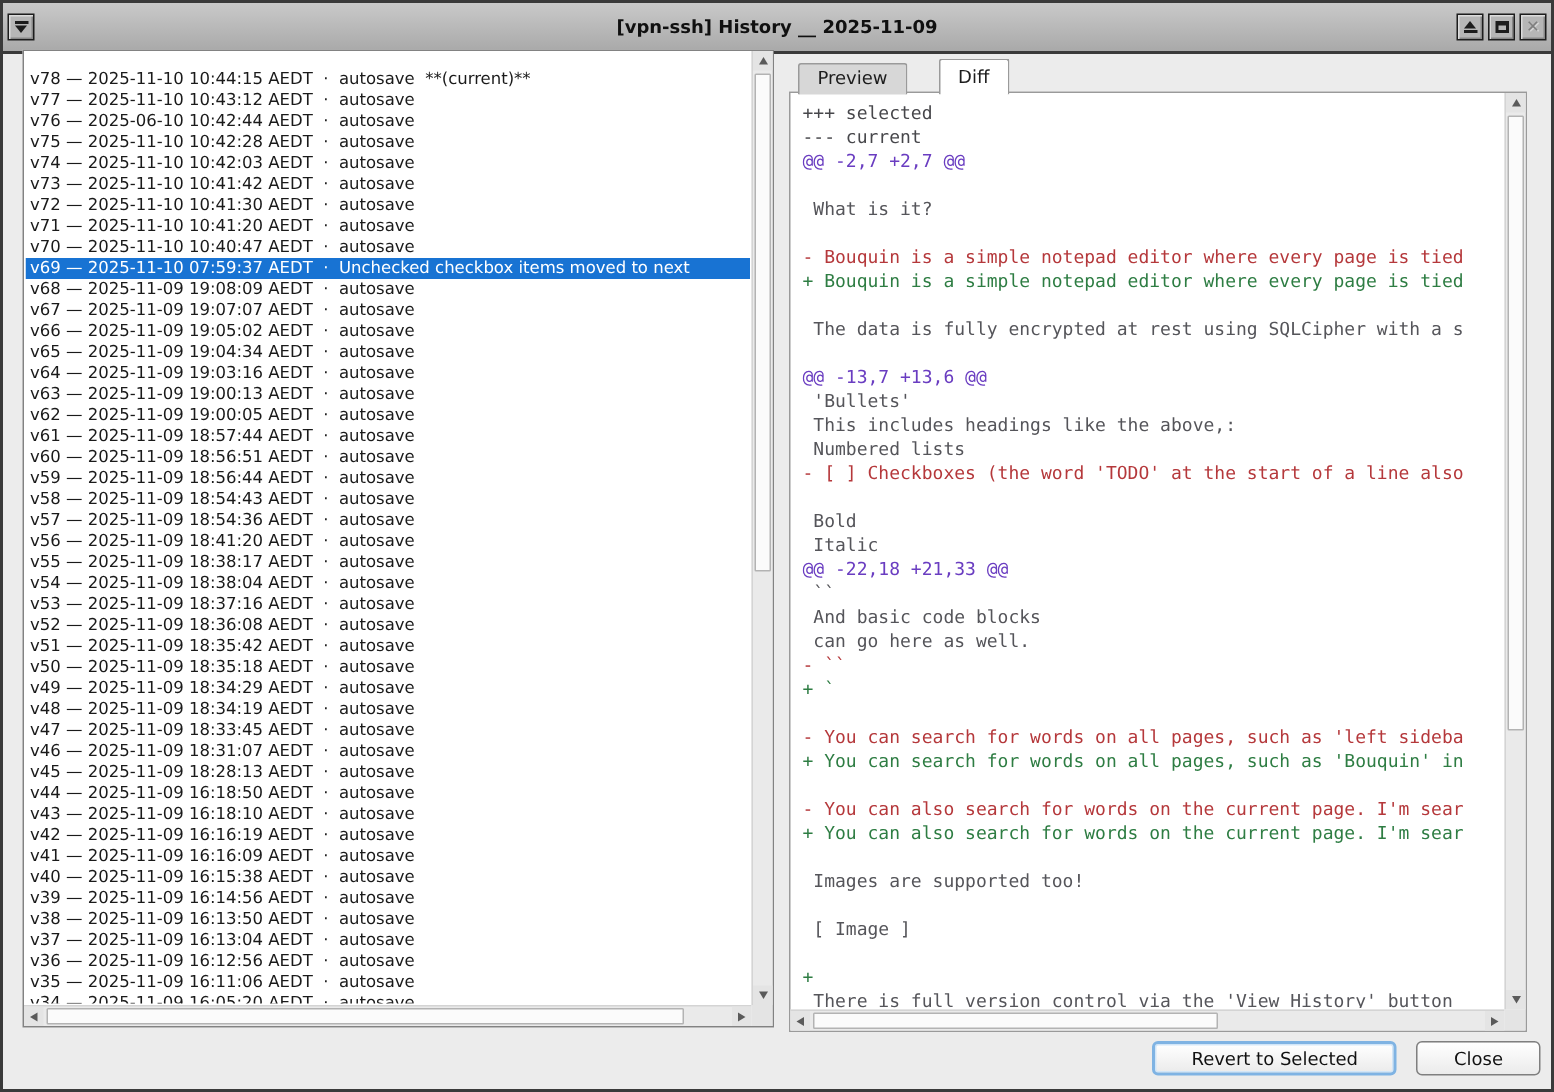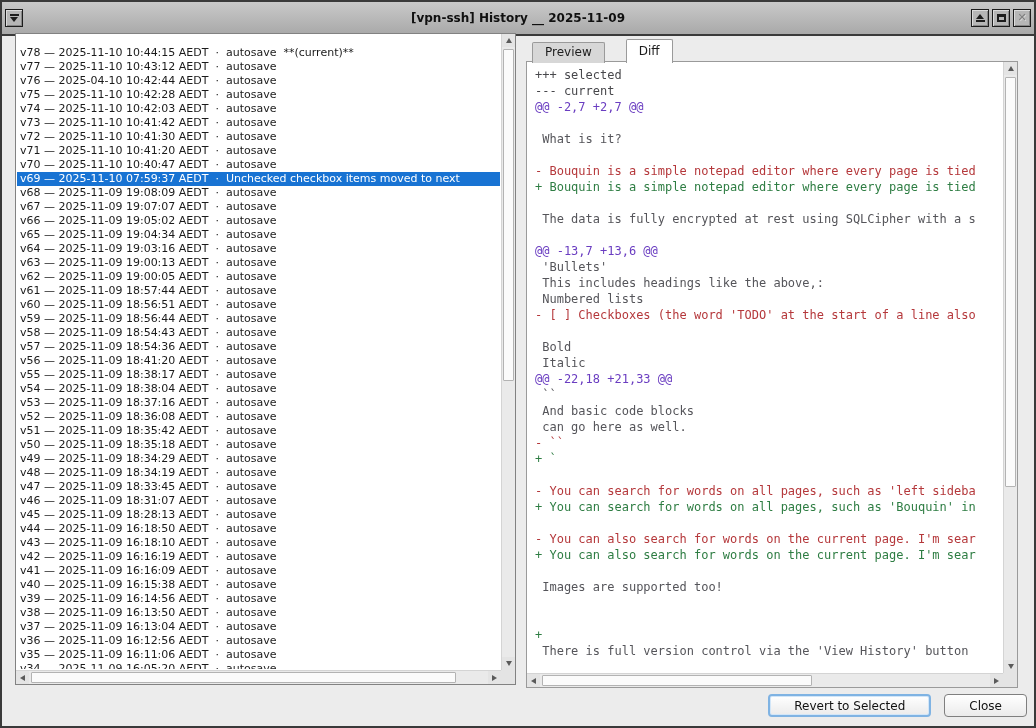--- a/index.html
+++ b/index.html
@@ -112,21 +112,21 @@
       <div class="tbtn">
         <span class="xg">✕</span>
       </div>
     </div>
   </div>
 
   <div id="listbox">
     <div id="list-rows">
         <div class="row">v78 — 2025-11-10 10:44:15 AEDT  ·  autosave  **(current)**</div>
         <div class="row">v77 — 2025-11-10 10:43:12 AEDT  ·  autosave</div>
-        <div class="row">v76 — 2025-04-10 10:42:44 AEDT  ·  autosave</div>
+        <div class="row">v76 — 2025-06-10 10:42:44 AEDT  ·  autosave</div>
         <div class="row">v75 — 2025-11-10 10:42:28 AEDT  ·  autosave</div>
         <div class="row">v74 — 2025-11-10 10:42:03 AEDT  ·  autosave</div>
         <div class="row">v73 — 2025-11-10 10:41:42 AEDT  ·  autosave</div>
         <div class="row">v72 — 2025-11-10 10:41:30 AEDT  ·  autosave</div>
         <div class="row">v71 — 2025-11-10 10:41:20 AEDT  ·  autosave</div>
         <div class="row">v70 — 2025-11-10 10:40:47 AEDT  ·  autosave</div>
         <div class="row selected">v69 — 2025-11-10 07:59:37 AEDT  ·  Unchecked checkbox items moved to next</div>
         <div class="row">v68 — 2025-11-09 19:08:09 AEDT  ·  autosave</div>
         <div class="row">v67 — 2025-11-09 19:07:07 AEDT  ·  autosave</div>
         <div class="row">v66 — 2025-11-09 19:05:02 AEDT  ·  autosave</div>
@@ -219,20 +219,21 @@
         <div class="dl add">+ `</div>
         <div class="dl ctx"> </div>
         <div class="dl del">- You can search for words on all pages, such as 'left sideba</div>
         <div class="dl add">+ You can search for words on all pages, such as 'Bouquin' in</div>
         <div class="dl ctx"> </div>
         <div class="dl del">- You can also search for words on the current page. I'm sear</div>
         <div class="dl add">+ You can also search for words on the current page. I'm sear</div>
         <div class="dl ctx"> </div>
         <div class="dl ctx"> Images are supported too!</div>
         <div class="dl ctx"> </div>
+        <div class="dl ctx"> [ Image ]</div>
         <div class="dl ctx"> </div>
         <div class="dl add">+</div>
         <div class="dl ctx"> There is full version control via the 'View History' button</div>
       </div>
     <div class="vscroll">
       <div class="sbtn up">
           <span class="a-up"></span>
         </div>
       <div class="vthumb" style="top:15px;height:410px;"></div>
       <div class="sbtn down">

